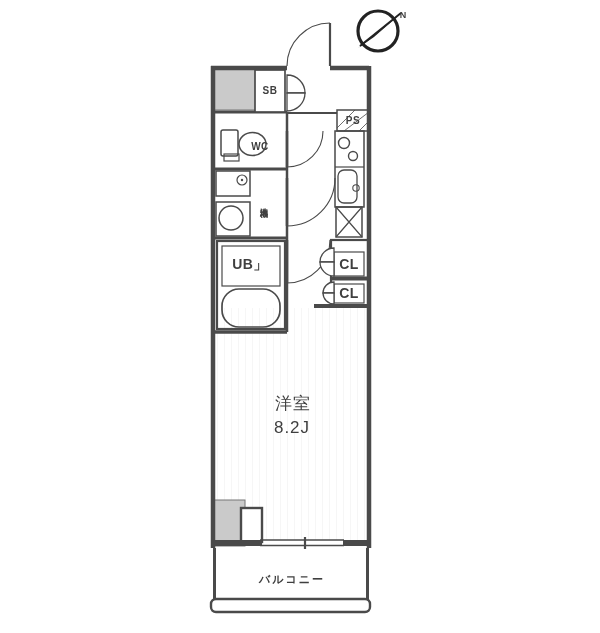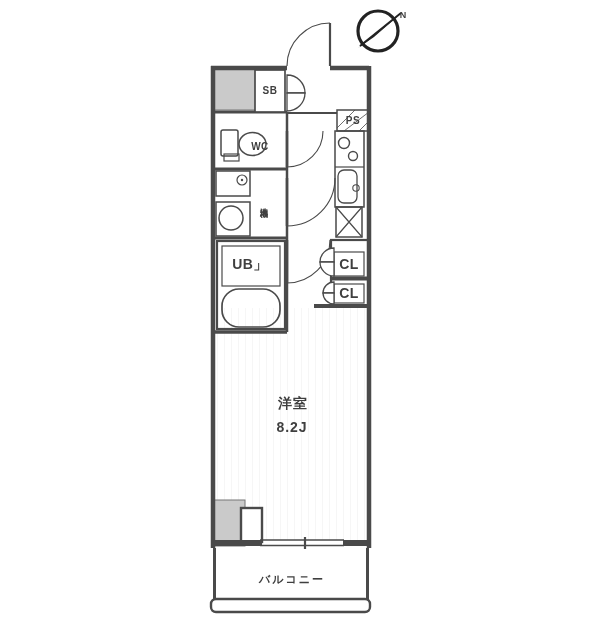--- a/index.html
+++ b/index.html
@@ -8,21 +8,21 @@
     font-family:"Liberation Sans", sans-serif; overflow:hidden;
   }
   .plan-svg { position:absolute; left:0; top:0; width:600px; height:633px; }
   .label {
     position:absolute; transform:translate(-50%,-50%);
     color:#3f3f3f; white-space:nowrap; line-height:1;
     font-family:"Liberation Sans", sans-serif;
   }
   .lbl-sm   { font-size:10px;  font-weight:700; letter-spacing:0.5px; }
   .lbl-md   { font-size:14px; font-weight:700; letter-spacing:0.5px; }
-  .lbl-room { font-size:14px; font-weight:700; letter-spacing:1px; }
+  .lbl-room { font-size:17px; font-weight:400; letter-spacing:1px; }
   .lbl-balc { font-size:11px; font-weight:600; letter-spacing:2px; }
   .lbl-n    { font-size:9px;  font-weight:700; }
   .vertical { writing-mode:vertical-rl; text-orientation:upright; font-size:8px; font-weight:700; letter-spacing:1px; }
 </style>
 </head>
 <body>
 
 <div class="page">
 
   <svg class="plan-svg" viewBox="0 0 600 633">

